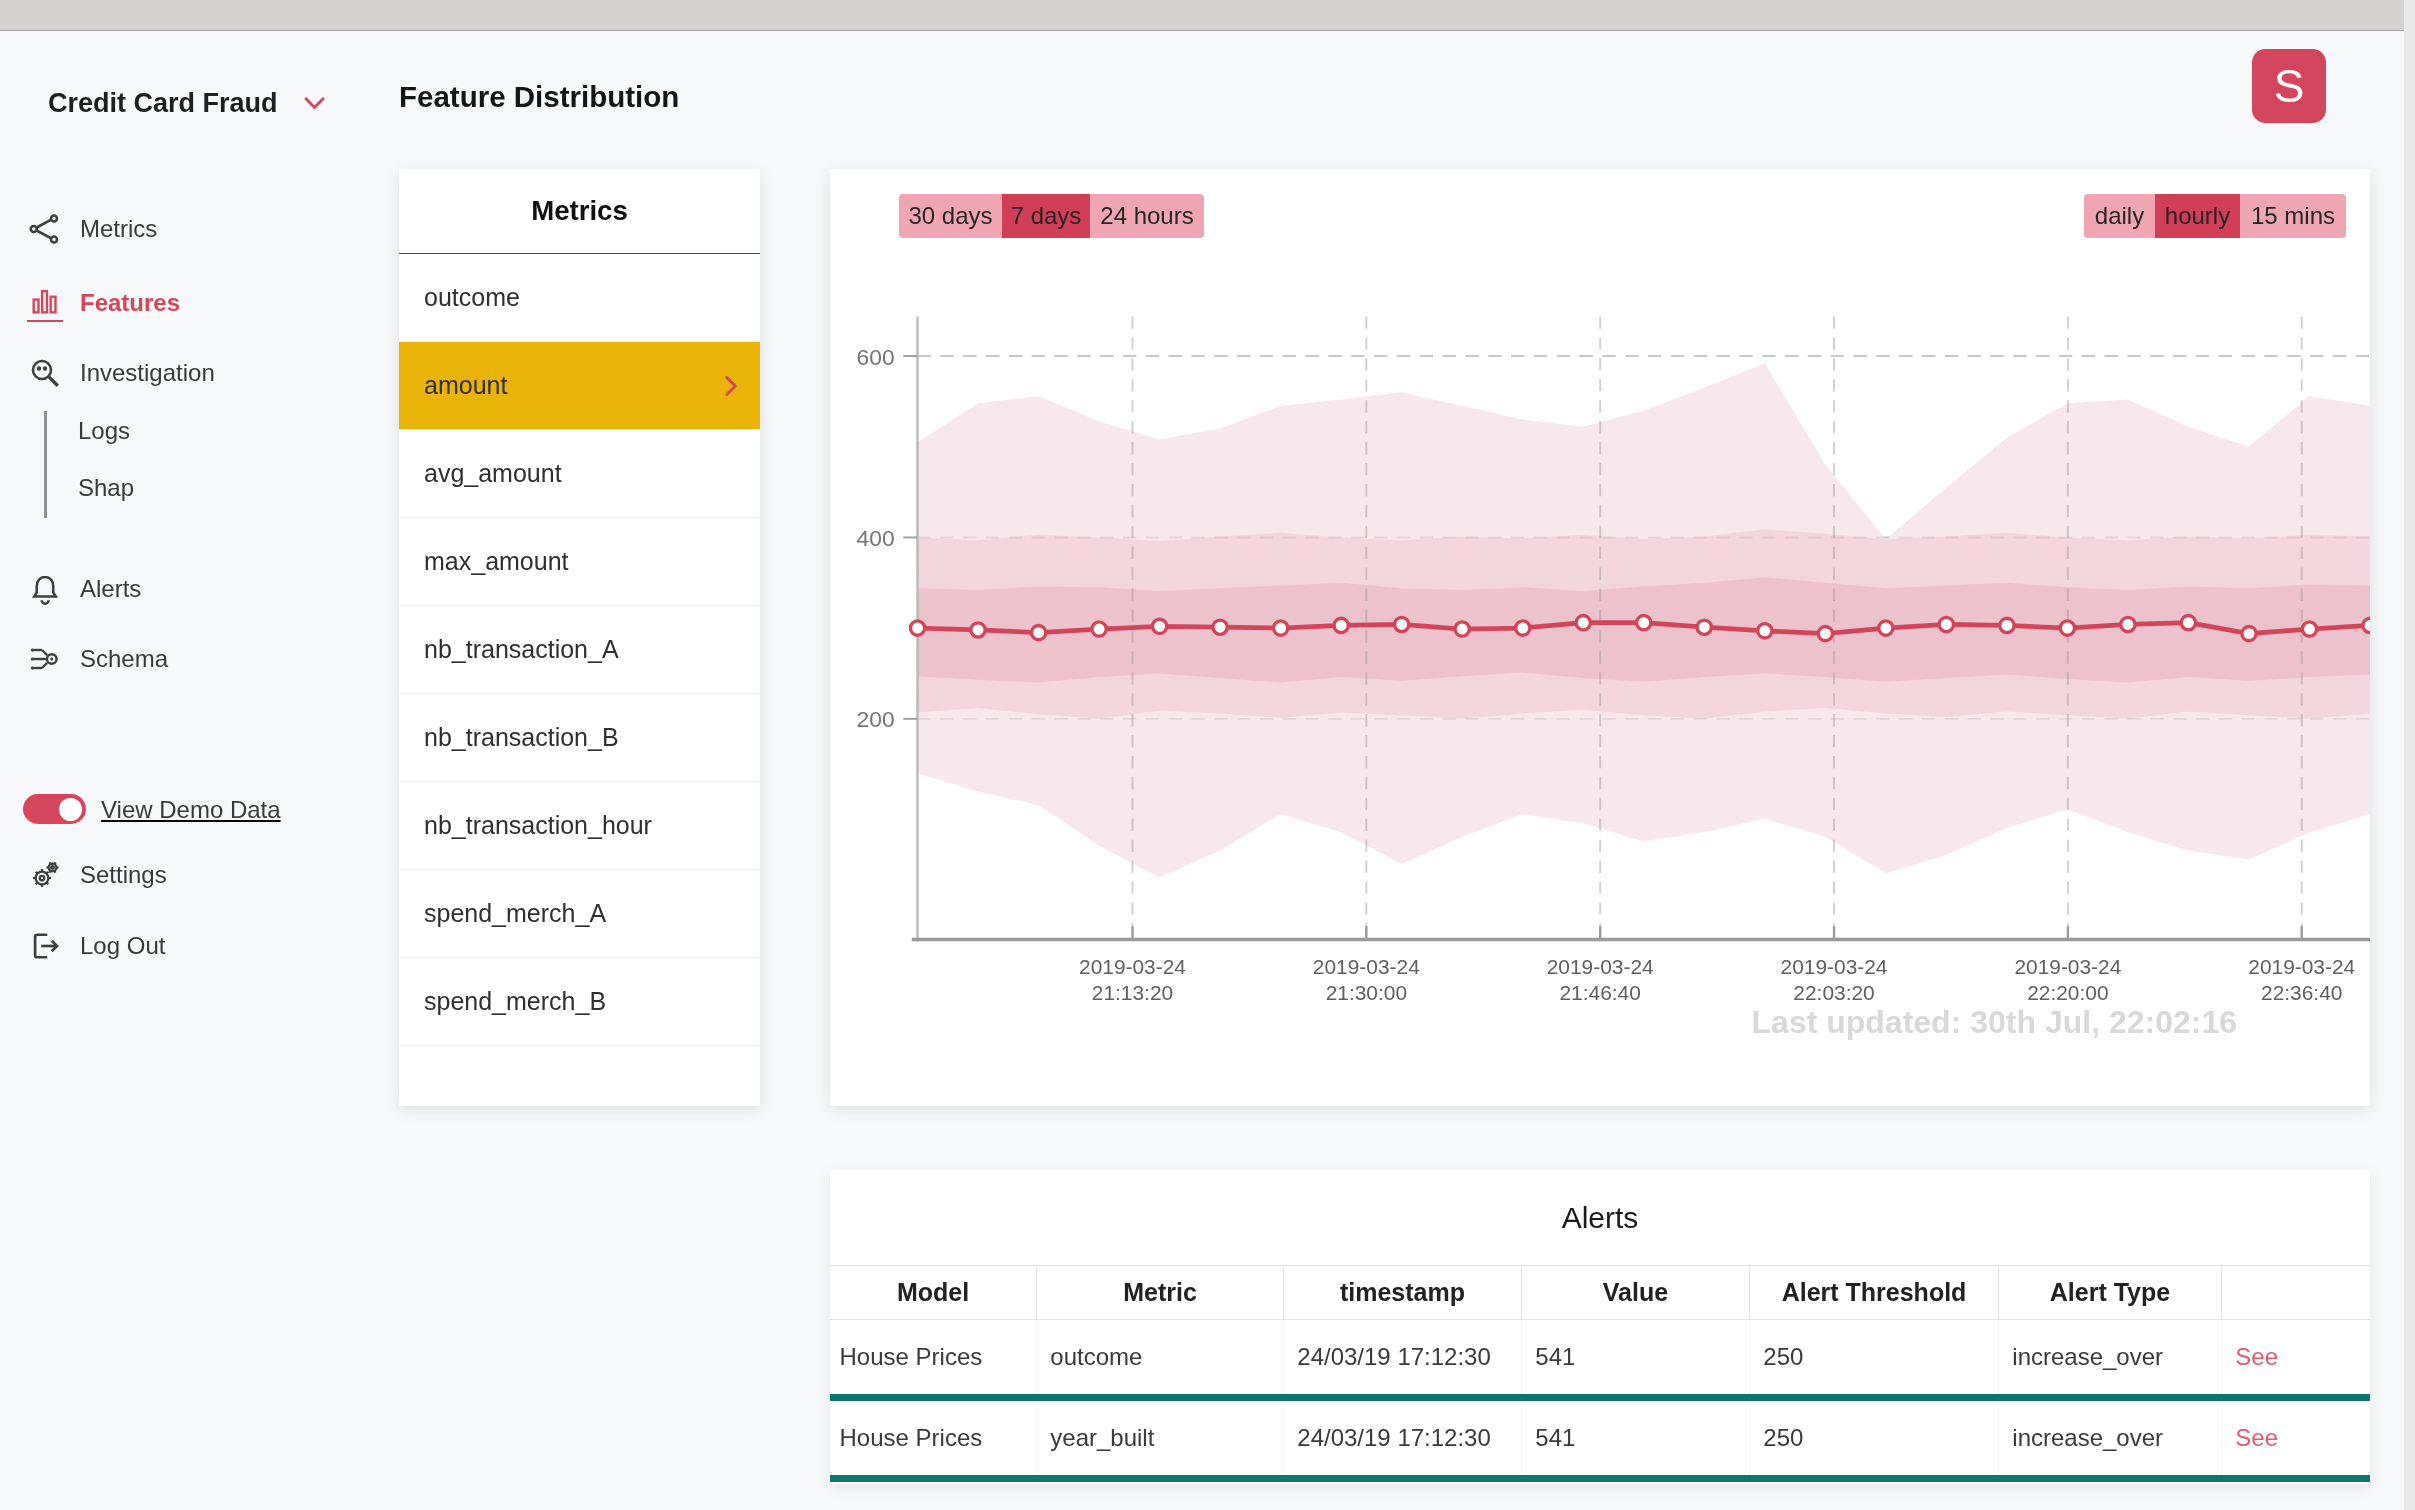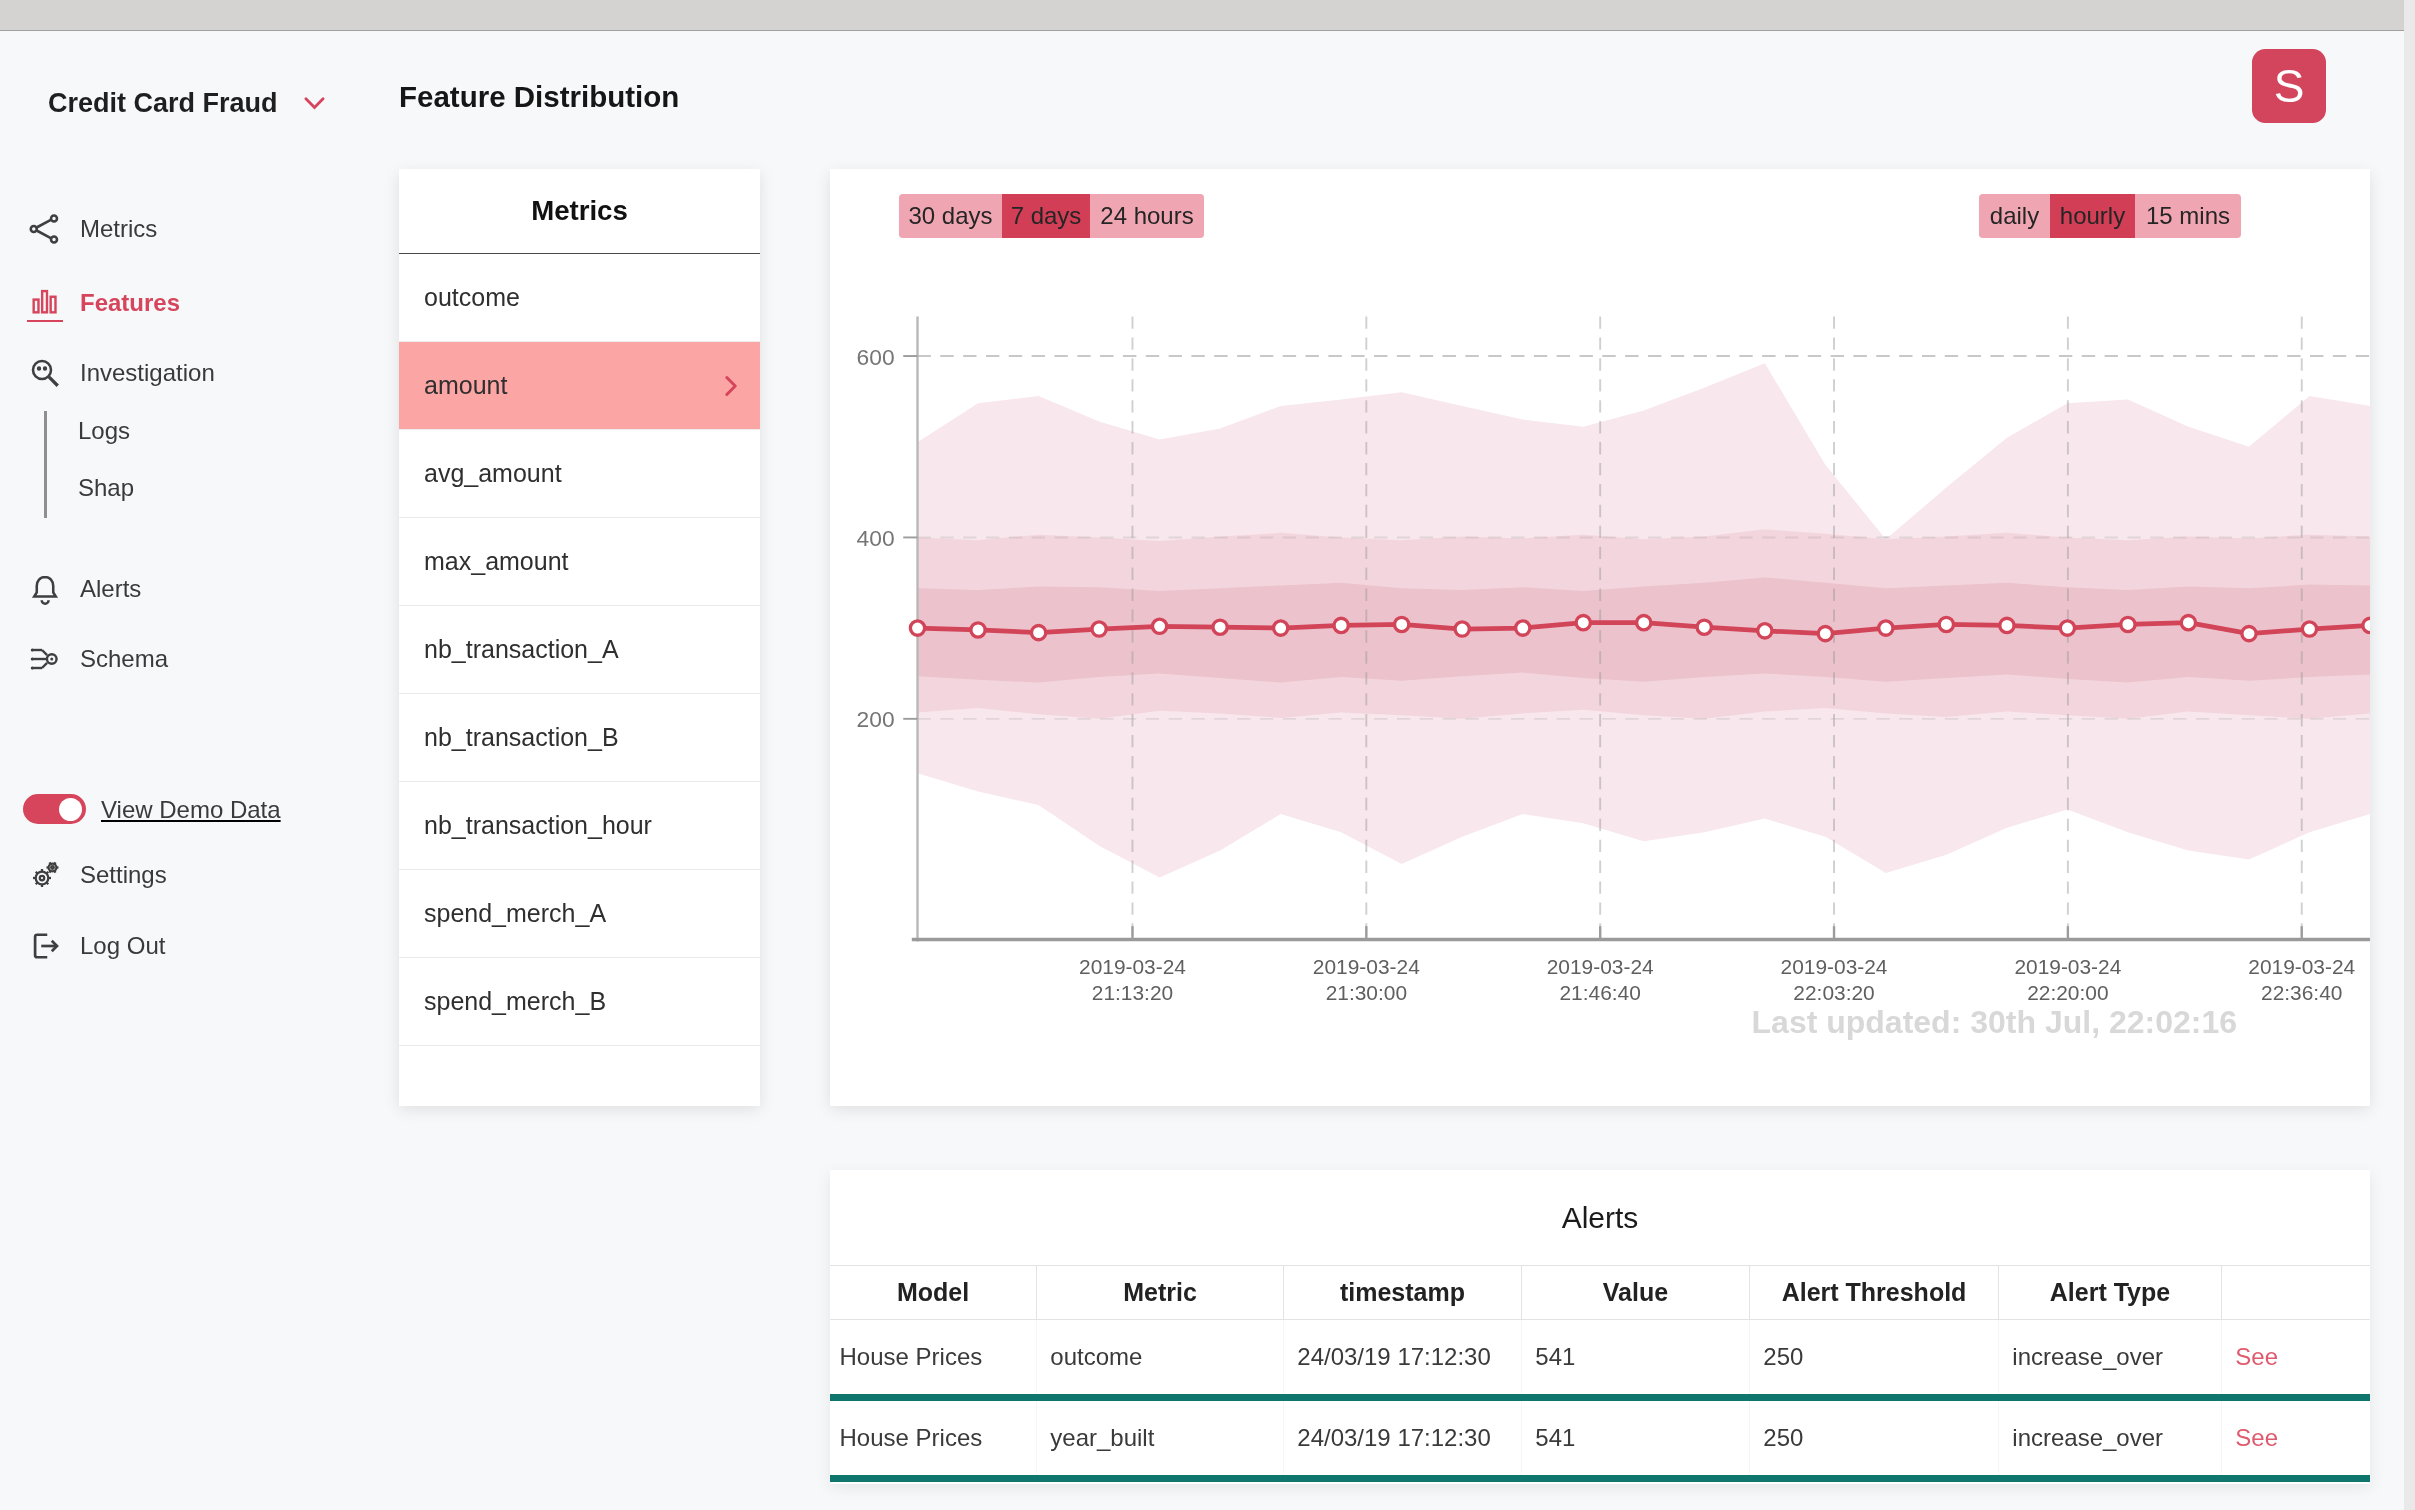--- a/index.html
+++ b/index.html
@@ -31,30 +31,30 @@
   .toggle-knob{position:absolute;right:3.8px;top:3.8px;width:23px;height:23px;border-radius:50%;background:#fff;}
   .toggle-label{margin-left:15px;font-size:24px;color:#3a3a3a;}
 
   
   .metrics-panel{position:absolute;left:399px;top:169px;width:361px;height:937px;background:#fff;
                  box-shadow:0 3.8px 15px rgba(0,0,0,0.10);}
   .metrics-header{height:84px;line-height:84px;text-align:center;font-size:27.6px;font-weight:700;color:#111;
                   border-bottom:1.9px solid #4a4a4a;}
   .metric-row{height:88px;border-bottom:1px solid #ececec;display:flex;align-items:center;
               padding:0 25px;font-size:25px;color:#2f2f2f;position:relative;cursor:pointer;box-sizing:border-box;}
-  .metric-row.selected{background:#fca5a5;}
+  .metric-row.selected{background:#eab308;}
   .metric-row.empty{cursor:default;border-bottom:none;}
   .metric-chevron{position:absolute;right:21px;top:50%;transform:translateY(-50%);display:inline-flex;}
 
   
   .chart-card{position:absolute;left:830px;top:169px;width:1540px;height:937px;background:#fff;
               box-shadow:0 3.8px 15px rgba(0,0,0,0.10);}
   .btn-group{position:absolute;top:25px;display:flex;height:44px;border-radius:3.8px;overflow:hidden;}
   .btn-group.left{left:69px;}
-  .btn-group.right{left:1149px;}
+  .btn-group.right{left:1254px;}
   .tbtn{font-size:24px;color:#252525;display:flex;align-items:center;justify-content:center;
         background:#f0a6b2;cursor:pointer;white-space:nowrap;}
   .tbtn.selected{background:#d13e55;}
   .chart-svg{position:absolute;left:0;top:0;width:1540px;height:937px;}
   .last-updated{position:absolute;right:133px;top:835px;font-size:32px;font-weight:700;color:#d8d8d8;}
 
   
   .alerts-card{position:absolute;left:830px;top:1170px;width:1540px;height:314px;background:#fff;
                box-shadow:0 3.8px 15px rgba(0,0,0,0.08);}
   .alerts-title{height:95px;display:flex;align-items:center;justify-content:center;font-size:30px;color:#1b1b1b;}

